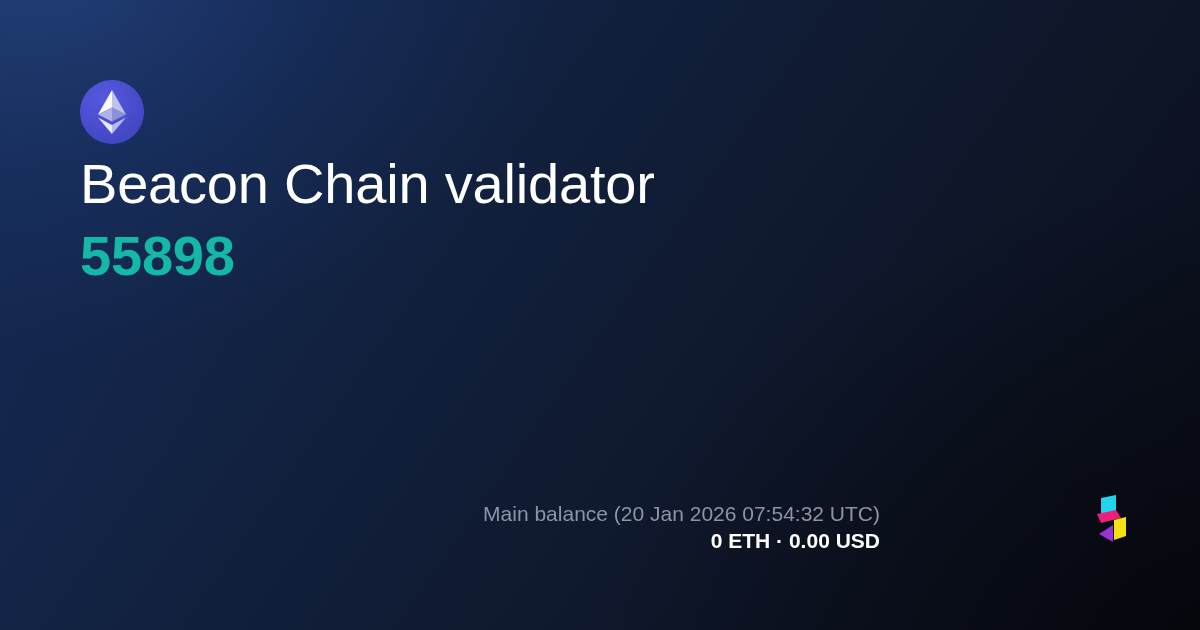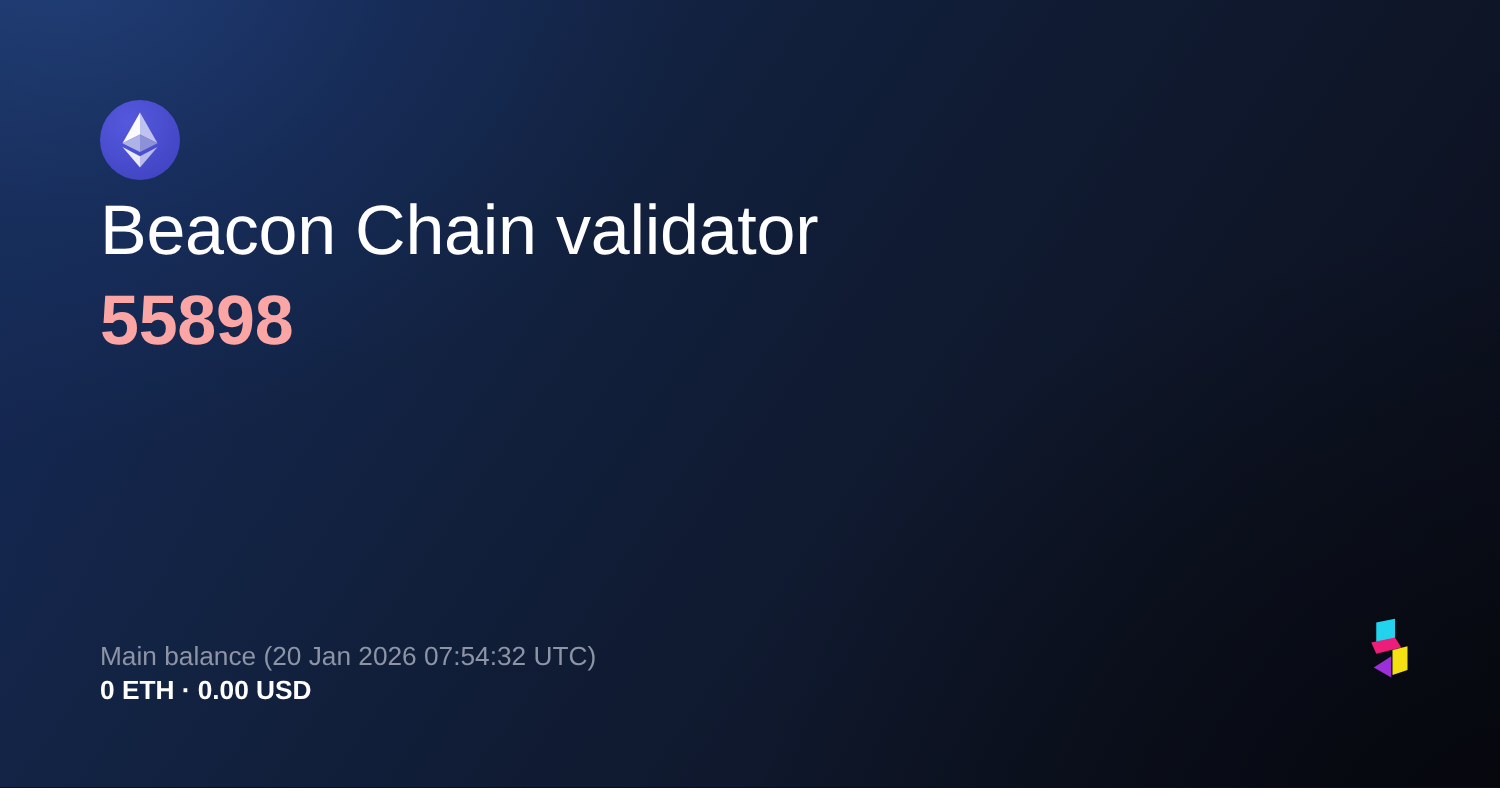--- a/index.html
+++ b/index.html
@@ -94,30 +94,31 @@
     font-weight: 400;
     color: #ffffff;
     letter-spacing: -0.2px;
     white-space: nowrap;
   }
   #validator-index {
     margin-top: 4px;
     font-size: 56px;
     line-height: 68px;
     font-weight: 700;
-    color: #fca5a5;
+    color: #14b8a6;
     letter-spacing: -0.2px;
   }
 
   
   #footer-block {
     position: absolute;
     left: 80px;
-    bottom: 64px;
+    bottom: 76px;
     width: 800px;
+    text-align: right;
   }
   #balance-label {
     font-size: 21px;
     line-height: 28px;
     font-weight: 400;
     color: #8c94a5;
     white-space: nowrap;
   }
   #balance-value {
     font-size: 21px;

